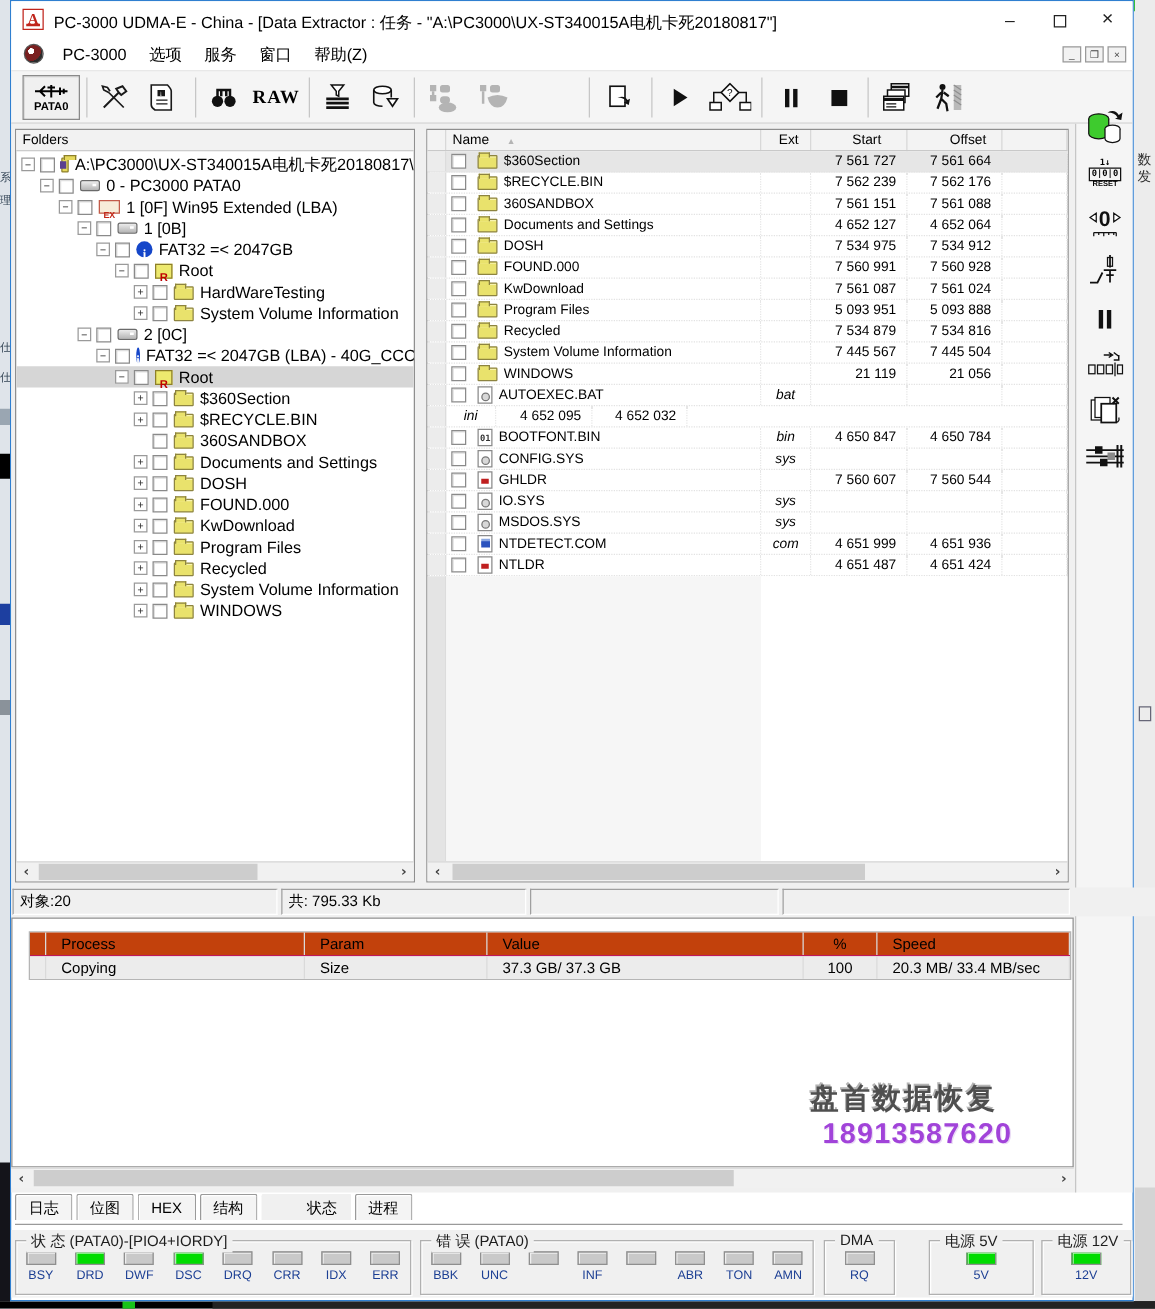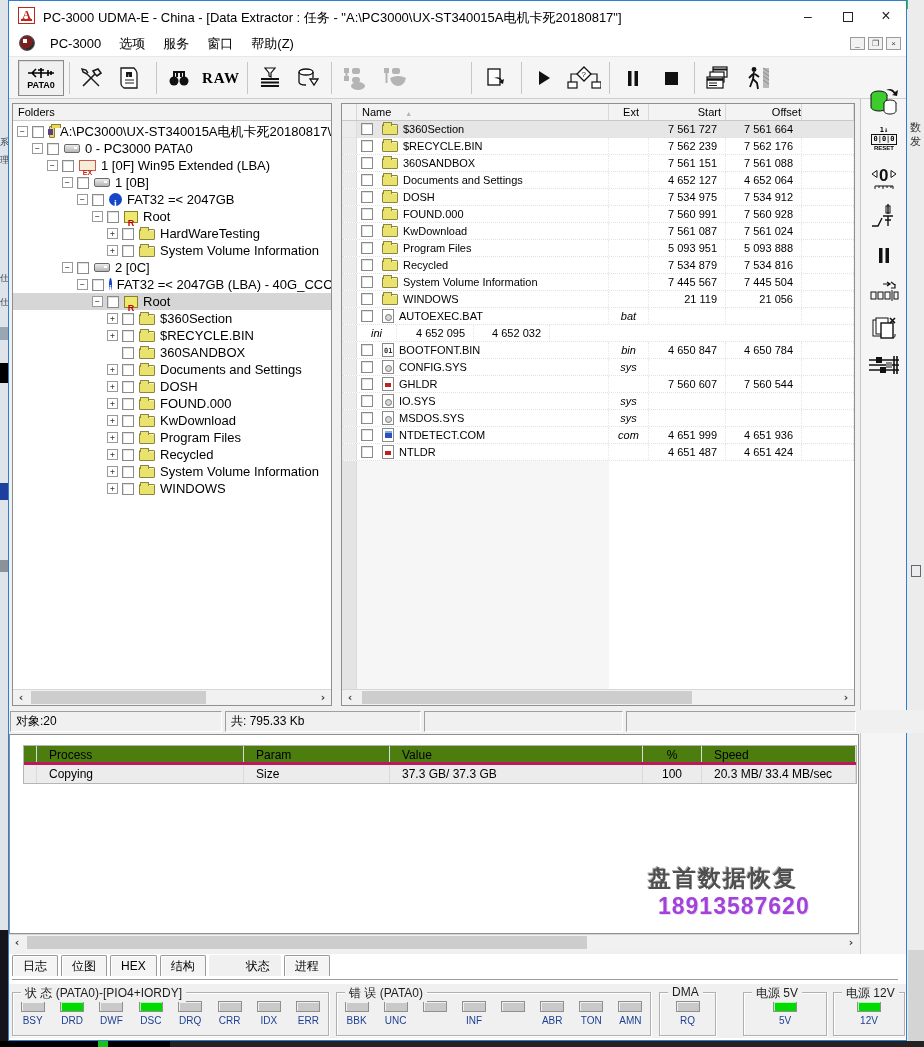--- a/index.html
+++ b/index.html
@@ -76,22 +76,22 @@
 .i-folder::before { content:""; position:absolute; left:0px; top:-3px; width:7px; height:3px; background:#e9e26c; border:1px solid #8d8440; border-bottom:none; }
 
 
 #file-panel { left:332px; top:4px; width:514px; height:603px; display:flex; flex-direction:column; }
 .fl-header { height:17px; display:flex; background:#f3f3f3; border-bottom:1px solid #c9c9c9; font-size:11px; }
 .hcell { border-right:1px solid #d8d8d8; padding:2px 0 0 5px; white-space:nowrap; }
 .sort-arrow { display:inline-block; margin-left:14px; font-size:7px; color:#b4b4b4; }
 .c-gutter { width:15px; min-width:15px; }
 .c-name  { width:252px; min-width:252px; }
 .c-ext   { width:40px; min-width:40px; text-align:center; }
-.c-start { width:77px; min-width:77px; text-align:right; padding-right:4px; }
-.c-offset{ width:76px; min-width:76px; text-align:right; padding-right:0; }
+.c-start { width:77px; min-width:77px; text-align:right; padding-right:20px; }
+.c-offset{ width:76px; min-width:76px; text-align:right; padding-right:12px; }
 .c-fill  { flex:1; }
 #file-rows { }
 .frow { height:17px; display:flex; font-size:11px; border-bottom:1px dotted #e2e2e2; align-items:center; }
 .frow.fsel { background:#e6e6e6; }
 .frow .fc { height:100%; display:flex; align-items:center; border-right:1px dotted #e6e6e6; }
 .frow .c-gutter { background:#ececec; border-right:1px solid #dcdcdc; }
 .frow .c-name { padding-left:4px; }
 .frow .c-ext { justify-content:center;font-style:italic; }
 .frow .c-start { justify-content:flex-end; padding-right:8px; }
 .frow .c-offset { justify-content:flex-end; padding-right:8px; }
@@ -119,21 +119,21 @@
 .splitter { position:absolute; left:323px; top:4px; width:9px; height:603px; background:#f0f0f0; }
 
 
 .statusbar { position:absolute; left:0; top:611px; width:922px; height:23px; background:#f0f0f0; display:flex; gap:3px; padding:1px 1px; }
 .sb-cell { border:1px solid; border-color:#9f9f9f #ffffff #ffffff #9f9f9f; font-size:12px; line-height:19px; padding-left:5px; background:#f0f0f0; white-space:nowrap; }
 
 
 #proc-panel { left:0; top:635px; width:850px; height:200px; }
 .pgrid { position:absolute; left:13px; top:10px; width:834px; border:1px solid #b5b5b5; }
 .prow-h, .prow { display:flex; font-size:12px; }
-.prow-h { height:19px; background:#4d7c0f; border-bottom:3px solid #be185d; }
+.prow-h { height:19px; background:#c2410c; border-bottom:1px solid #be185d; }
 .prow { height:18px; background:#ececec; }
 .pcell { border-right:1px solid #dadada; padding:2px 0 0 12px; white-space:nowrap; }
 .p0 { width:13px; min-width:13px; padding:0; }
 .p1 { width:207px; min-width:207px; }
 .p2 { width:146px; min-width:146px; }
 .p3 { width:253px; min-width:253px; }
 .p4 { width:59px; min-width:59px; text-align:center; padding-left:0; }
 .p5 { flex:1; }
 .watermark1 { position:absolute; left:638px; top:130px; font:bold 23px/26px "Liberation Sans",sans-serif; color:#4f4f4f; letter-spacing:2px; text-shadow:1px 1px 0 #ffffff,-1px -1px 0 #b5b5b5; }
 .watermark2 { position:absolute; left:648px; top:158px; font:bold 23px/26px "Liberation Sans",sans-serif; color:#a143d9; letter-spacing:1px; text-shadow:1px 1px 0 #eadcf5; }

